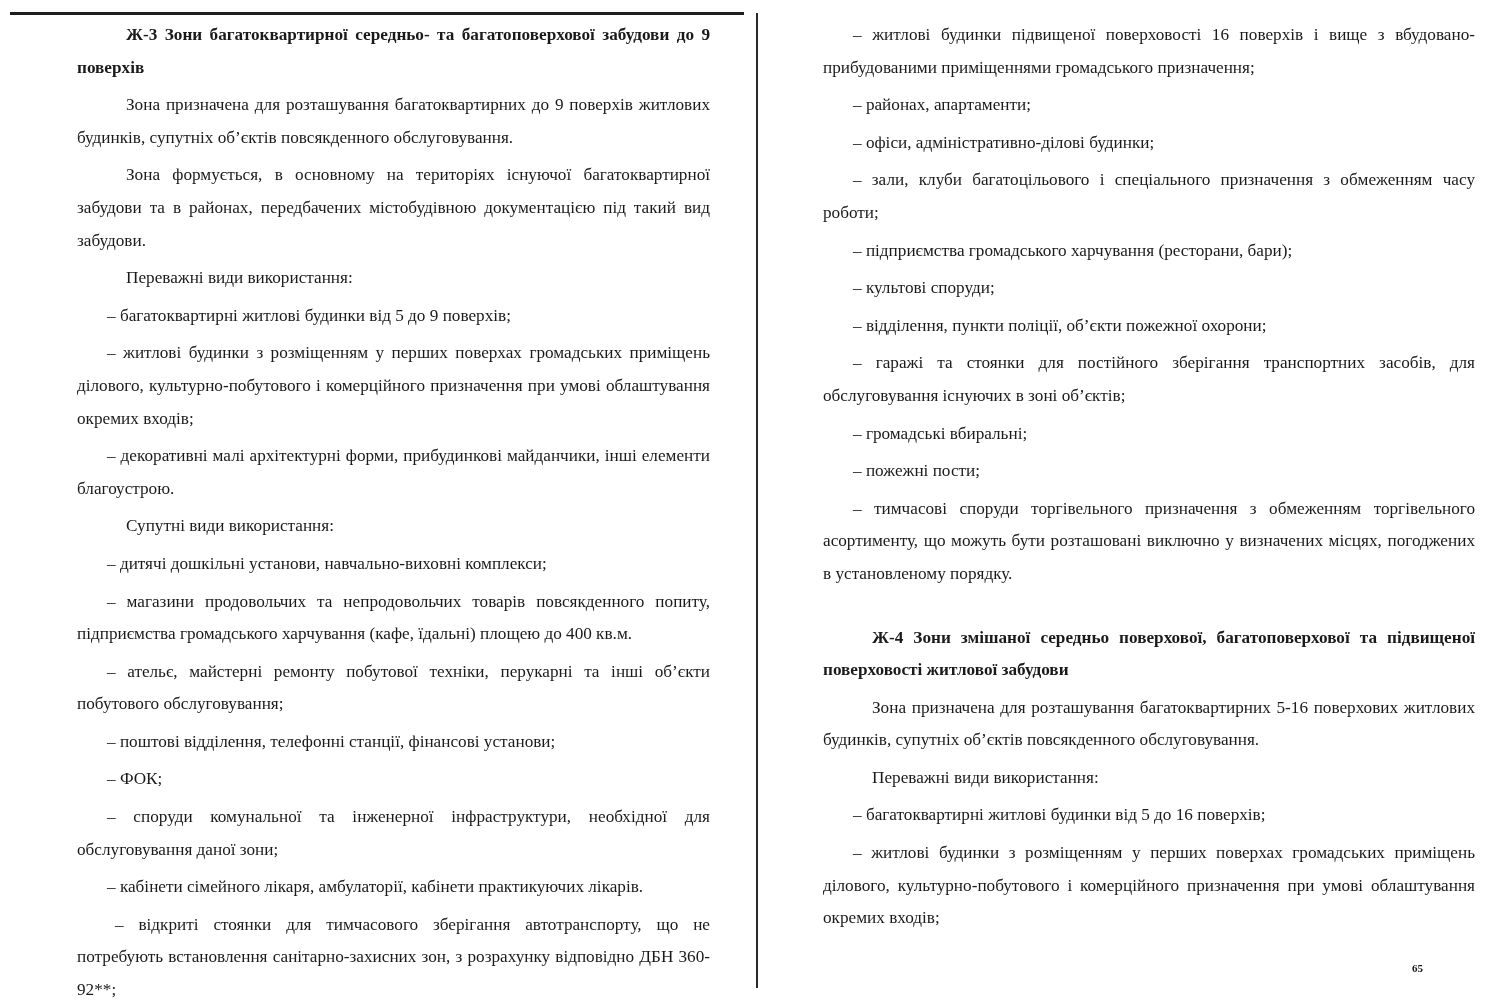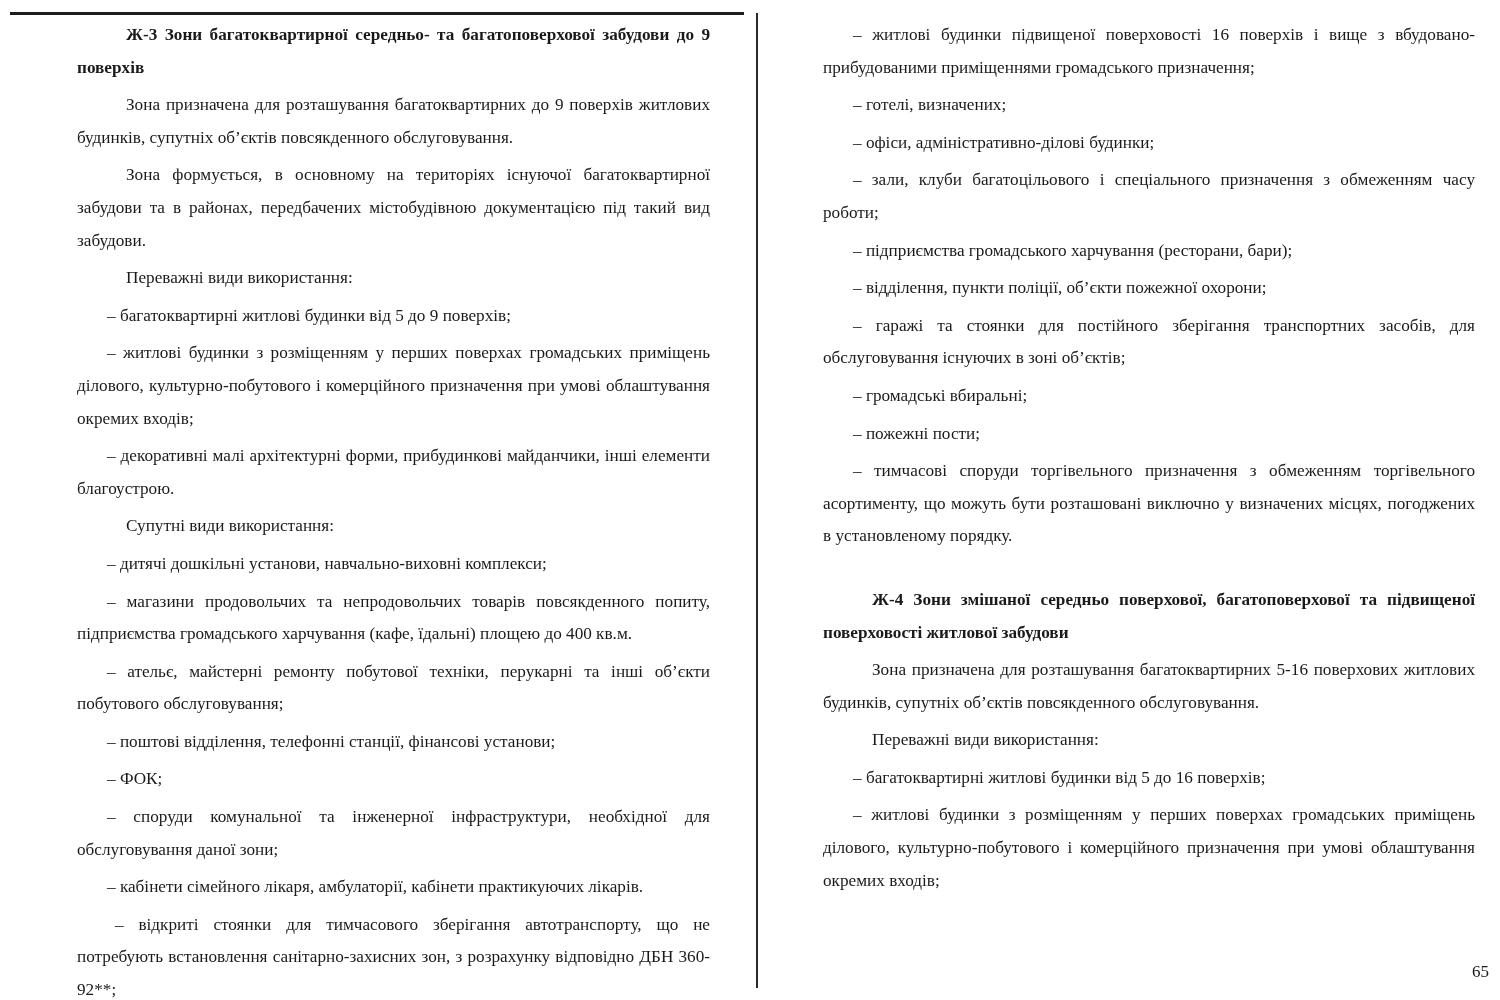--- a/index.html
+++ b/index.html
@@ -10,21 +10,21 @@
   .col { position: absolute; top: 14px; font-size: 17.2px; line-height: 32.6px; }
   .col-left { left: 72px; width: 643px; }
   .col-right { left: 818px; width: 662px; }
   .p { margin: 5px; text-align: justify; text-align-last: left; }
   .indent { text-indent: 49px; }
   .bullet { text-indent: 30px; }
   .bullet-wide { text-indent: 38px; }
   .bold { font-weight: bold; }
   .ital { }
   .gap { height: 21px; }
-  .page-num { position: absolute; left: 1472px; top: 962px; font-size: 17px; font-weight: normal; width: 28px; overflow: hidden; white-space: nowrap; }
+  .page-num { position: absolute; left: 1412px; top: 962px; font-size: 11px; font-weight: bold; width: 28px; overflow: hidden; white-space: nowrap; }
 </style>
 </head>
 <body>
 
 <div class="top-rule"></div>
 <div class="divider"></div>
 
 <div class="col col-left">
   <p class="p indent bold">Ж-3 Зони багатоквартирної середньо- та багатоповерхової забудови до 9 поверхів</p>
   <p class="p indent">Зона призначена для розташування багатоквартирних до 9 поверхів житлових будинків, супутніх об’єктів повсякденного обслуговування.</p>
@@ -39,24 +39,25 @@
   <p class="p bullet">– ательє, майстерні ремонту побутової техніки, перукарні та інші об’єкти побутового обслуговування;</p>
   <p class="p bullet">– поштові відділення, телефонні станції, фінансові установи;</p>
   <p class="p bullet">– ФОК;</p>
   <p class="p bullet">– споруди комунальної та інженерної інфраструктури, необхідної для обслуговування даної зони;</p>
   <p class="p bullet">– кабінети сімейного лікаря, амбулаторії, кабінети практикуючих лікарів.</p>
   <p class="p bullet-wide">– відкриті стоянки для тимчасового зберігання автотранспорту, що не потребують встановлення санітарно-захисних зон, з розрахунку відповідно ДБН 360-92**;</p>
 </div>
 
 <div class="col col-right">
   <p class="p bullet">– житлові будинки підвищеної поверховості 16 поверхів і вище з вбудовано-прибудованими приміщеннями громадського призначення;</p>
-  <p class="p bullet">– готелі, визначених;</p>
+  <p class="p bullet">– районах, апартаменти;</p>
   <p class="p bullet">– офіси, адміністративно-ділові будинки;</p>
   <p class="p bullet">– зали, клуби багатоцільового і спеціального призначення з обмеженням часу роботи;</p>
   <p class="p bullet">– підприємства громадського харчування (ресторани, бари);</p>
+  <p class="p bullet">– культові споруди;</p>
   <p class="p bullet">– відділення, пункти поліції, об’єкти пожежної охорони;</p>
   <p class="p bullet">– гаражі та стоянки для постійного зберігання транспортних засобів, для обслуговування існуючих в зоні об’єктів;</p>
   <p class="p bullet">– громадські вбиральні;</p>
   <p class="p bullet">– пожежні пости;</p>
   <p class="p bullet">– тимчасові споруди торгівельного призначення з обмеженням торгівельного асортименту, що можуть бути розташовані виключно у визначених місцях, погоджених в установленому порядку.</p>
   <div class="gap"></div>
   <p class="p indent bold">Ж-4 Зони змішаної середньо поверхової, багатоповерхової та підвищеної поверховості житлової забудови</p>
   <p class="p indent">Зона призначена для розташування багатоквартирних 5-16 поверхових житлових будинків, супутніх об’єктів повсякденного обслуговування.</p>
   <p class="p indent ital">Переважні види використання:</p>
   <p class="p bullet">– багатоквартирні житлові будинки від 5 до 16 поверхів;</p>

